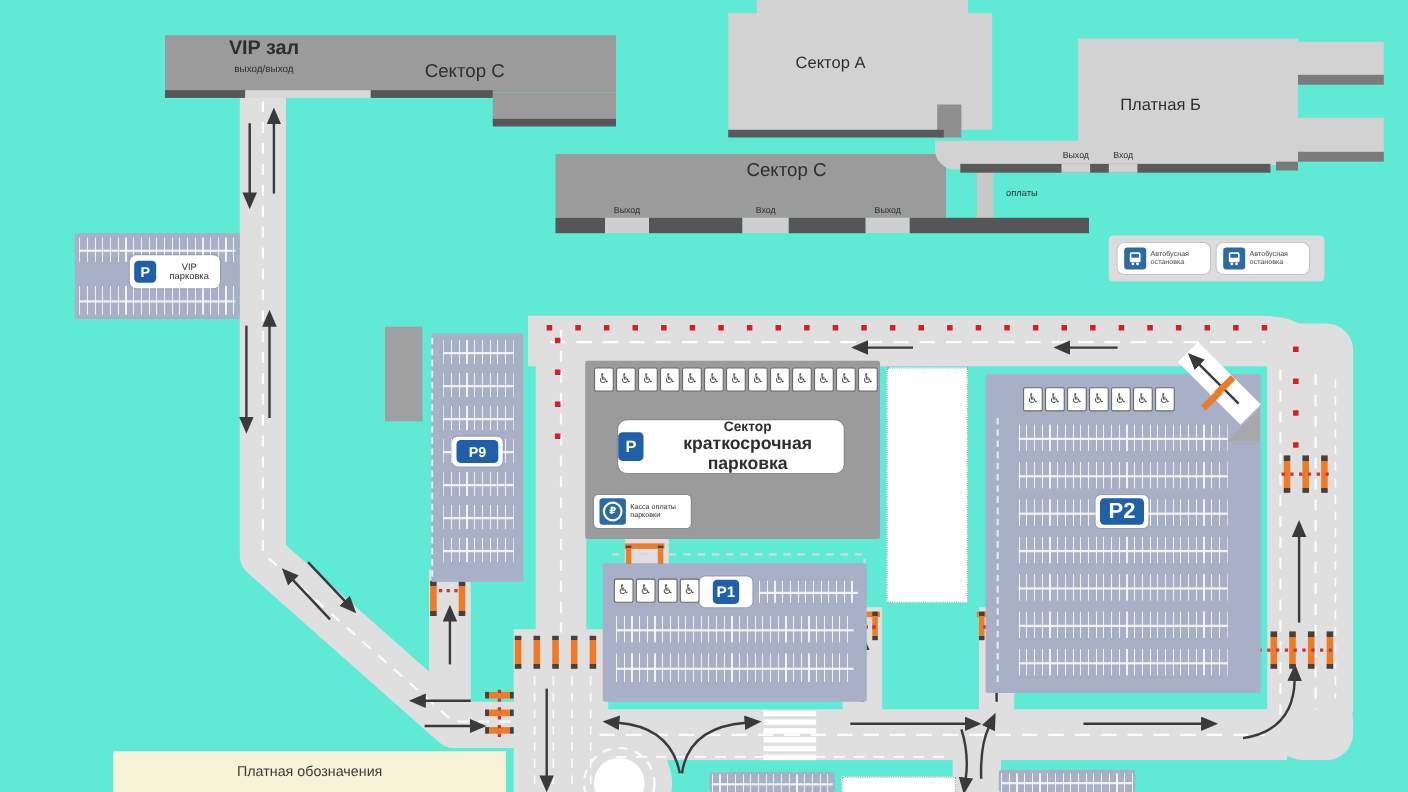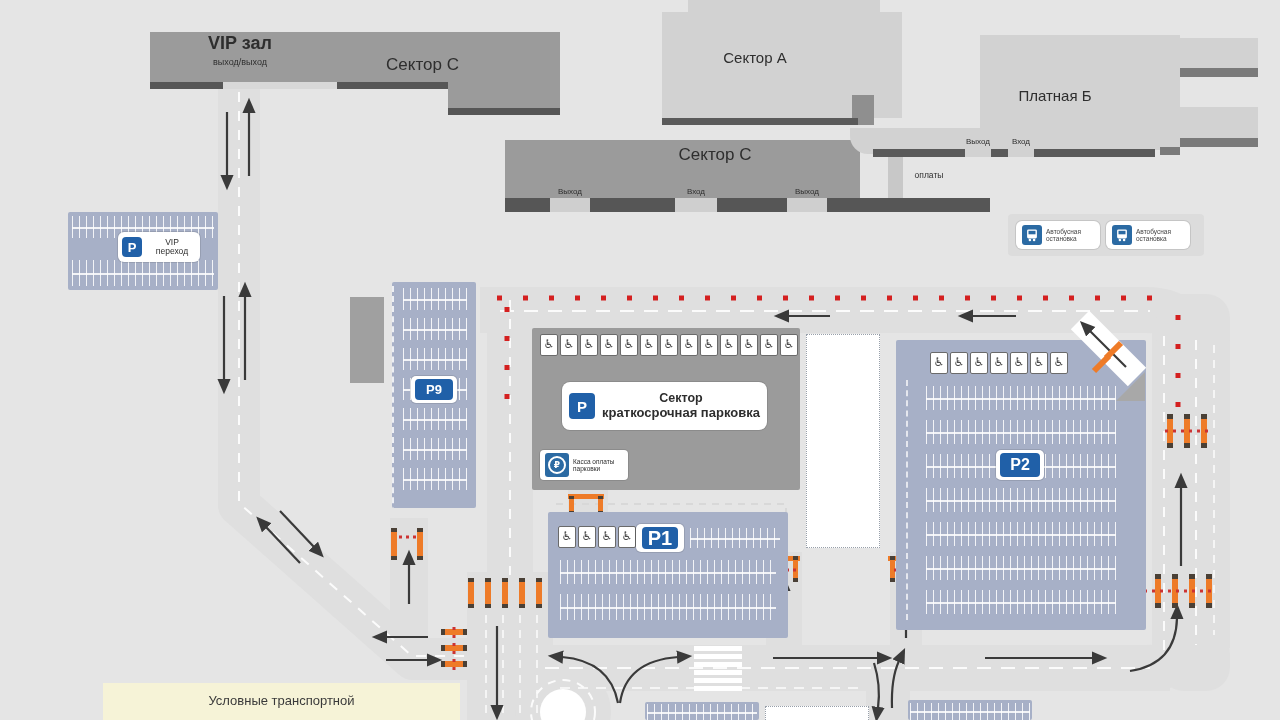--- a/index.html
+++ b/index.html
@@ -1,17 +1,17 @@
 <!DOCTYPE html>
 <html><head>
 <meta charset="utf-8">
 <style>
   html,body{margin:0;padding:0;background:#fff;width:1280px;height:720px;overflow:hidden;
     font-family:"Liberation Sans","DejaVu Sans",sans-serif;}
-  .canvas{position:relative;width:1280px;height:720px;background:#e5e5e5;overflow:hidden;}
+  .canvas{position:relative;width:1280px;height:720px;background:#5eead4;overflow:hidden;}
   .abs{position:absolute;}
   svg.layer{position:absolute;left:0;top:0;}
   .bldg{position:absolute;background:#d2d2d2;z-index:2;}
   .bldg.dark{background:#9b9b9b;}
   .strip{position:absolute;background:#565656;z-index:3;}
   .gap{position:absolute;z-index:3;}
   .lbl{position:absolute;color:#2e2e2e;text-align:center;z-index:4;line-height:1.1;}
   .block{position:absolute;background:#a7b0c7;border-radius:2px;z-index:1;}
   .stalls{position:absolute;
     background-image:repeating-linear-gradient(90deg,rgba(255,255,255,.85) 0 1px,transparent 1px 7px),
@@ -252,24 +252,24 @@
     <div class="buslbl">Автобусная остановка</div>
   </div>
 
 
   <div class="block" style="left:68px;top:212px;width:150px;height:78px;">
     <div class="stalls" style="left:4px;top:4px;width:142px;height:22px;"></div>
     <div class="stalls" style="left:4px;top:48px;width:142px;height:26px;"></div>
   </div>
   <div class="badge" style="left:118px;top:232px;width:82px;height:30px;gap:6px;">
     <div class="psq" style="width:20px;height:20px;font-size:13px;">P</div>
-    <div class="lbl" style="position:static;font-size:8.5px;width:48px;">VIP переход</div>
-  </div>
-
-  <div class="block" style="left:392px;top:282px;width:82px;height:226px;border-left:2px dashed rgba(255,255,255,.8);">
+    <div class="lbl" style="position:static;font-size:8.5px;width:48px;">VIP парковка</div>
+  </div>
+
+  <div class="block" style="left:392px;top:303px;width:82px;height:226px;border-left:2px dashed rgba(255,255,255,.8);">
     <div class="stalls" style="left:9px;top:6px;width:64px;height:22px;"></div>
     <div class="stalls" style="left:9px;top:36px;width:64px;height:22px;"></div>
     <div class="stalls" style="left:9px;top:66px;width:64px;height:22px;"></div>
     <div class="stalls" style="left:9px;top:96px;width:64px;height:22px;"></div>
     <div class="stalls" style="left:9px;top:126px;width:64px;height:22px;"></div>
     <div class="stalls" style="left:9px;top:156px;width:64px;height:22px;"></div>
     <div class="stalls" style="left:9px;top:186px;width:64px;height:22px;"></div>
     <div class="badge" style="left:17px;top:94px;width:46px;height:27px;border-radius:5px;">
       <div class="psq" style="width:38px;height:21px;font-size:13px;">P9</div>
     </div>
@@ -288,21 +288,21 @@
         <span class="wc">♿</span>
         <span class="wc">♿</span>
         <span class="wc">♿</span>
         <span class="wc">♿</span>
         <span class="wc">♿</span>
       </div>
     <div class="badge" style="left:30px;top:54px;width:205px;height:48px;border-radius:8px;">
       <div class="psq" style="width:26px;height:26px;font-size:15px;">P</div>
       <div style="text-align:center;">
         <div class="lbl" style="position:static;font-size:12.5px;font-weight:bold;">Сектор</div>
-        <div class="lbl" style="position:static;font-size:13px;font-weight:bold;">краткосрочная парковка</div>
+        <div class="lbl" style="position:static;font-size:16px;font-weight:bold;">краткосрочная парковка</div>
       </div>
     </div>
     <div class="badge" style="left:8px;top:122px;width:88px;height:30px;border-radius:4px;gap:4px;">
       <div class="psq" style="width:24px;height:24px;border-radius:3px;background:#2b6aa3;">
         <span class="kring">₽</span>
       </div>
       <div class="lbl" style="position:static;font-size:6.5px;width:50px;text-align:left;">Касса оплаты парковки</div>
     </div>
   </div>
 
@@ -320,51 +320,51 @@
         <span class="wc">♿</span>
       </div>
     <div class="stalls" style="left:30px;top:46px;width:190px;height:24px;"></div>
     <div class="stalls" style="left:30px;top:80px;width:190px;height:24px;"></div>
     <div class="stalls" style="left:30px;top:114px;width:190px;height:24px;"></div>
     <div class="stalls" style="left:30px;top:148px;width:190px;height:24px;"></div>
     <div class="stalls" style="left:30px;top:182px;width:190px;height:24px;"></div>
     <div class="stalls" style="left:30px;top:216px;width:190px;height:24px;"></div>
     <div class="stalls" style="left:30px;top:250px;width:190px;height:24px;"></div>
     <div class="badge" style="left:100px;top:110px;width:48px;height:30px;border-radius:5px;">
-      <div class="psq" style="width:40px;height:24px;font-size:16px;">P2</div>
+      <div class="psq" style="width:40px;height:24px;font-size:20px;">P2</div>
     </div>
   </div>
 
   <div class="block" style="left:548px;top:512px;width:240px;height:126px;">
     <div class="icons-row" style="left:10px;top:14px;">
         <span class="wc">♿</span>
         <span class="wc">♿</span>
         <span class="wc">♿</span>
         <span class="wc">♿</span>
       </div>
     <div class="stalls" style="left:142px;top:16px;width:90px;height:20px;"></div>
     <div class="stalls" style="left:12px;top:48px;width:216px;height:24px;"></div>
     <div class="stalls" style="left:12px;top:82px;width:216px;height:26px;"></div>
     <div class="badge" style="left:88px;top:12px;width:48px;height:28px;border-radius:5px;">
-      <div class="psq" style="width:36px;height:22px;font-size:20px;">P1</div>
+      <div class="psq" style="width:24px;height:22px;font-size:14px;">P1</div>
     </div>
   </div>
 
   <div class="block" style="left:645px;top:702px;width:114px;height:18px;">
     <div class="stalls" style="left:2px;top:2px;right:2px;bottom:0;"></div>
   </div>
   <div class="dotrect" style="left:765px;top:706px;width:102px;height:14px;"></div>
   <div class="block" style="left:908px;top:700px;width:124px;height:20px;">
     <div class="stalls" style="left:2px;top:3px;right:2px;bottom:0;"></div>
   </div>
 
   <svg class="layer" style="left:1050px;top:295px;z-index:6;" width="120" height="120" viewBox="0 0 120 120">
     <path d="M66,106 L95,77 L95,106 Z" fill="#a8a8a8"></path>
     <path d="M30,25 L87,82" stroke="#ffffff" stroke-width="26" fill="none"></path>
     <path d="M76,72 L40,36" stroke="#3a3a3a" stroke-width="2.2" fill="none" marker-end="url(#ah)"></path>
     <path d="M56,63 L71,48" stroke="#ee7b28" stroke-width="6"></path>
     <path d="M44,76 L59,61" stroke="#ee7b28" stroke-width="6"></path>
   </svg>
 
   <div class="abs" style="left:103px;top:683px;width:357px;height:37px;background:#f6f3d7;z-index:2;"></div>
-  <div class="lbl" style="left:103px;top:694px;width:357px;font-size:13px;color:#3a3a3a;z-index:3;">Условные транспортной</div>
+  <div class="lbl" style="left:103px;top:694px;width:357px;font-size:13px;color:#3a3a3a;z-index:3;">Платная обозначения</div>
 
 </div>
 
 </body></html>

